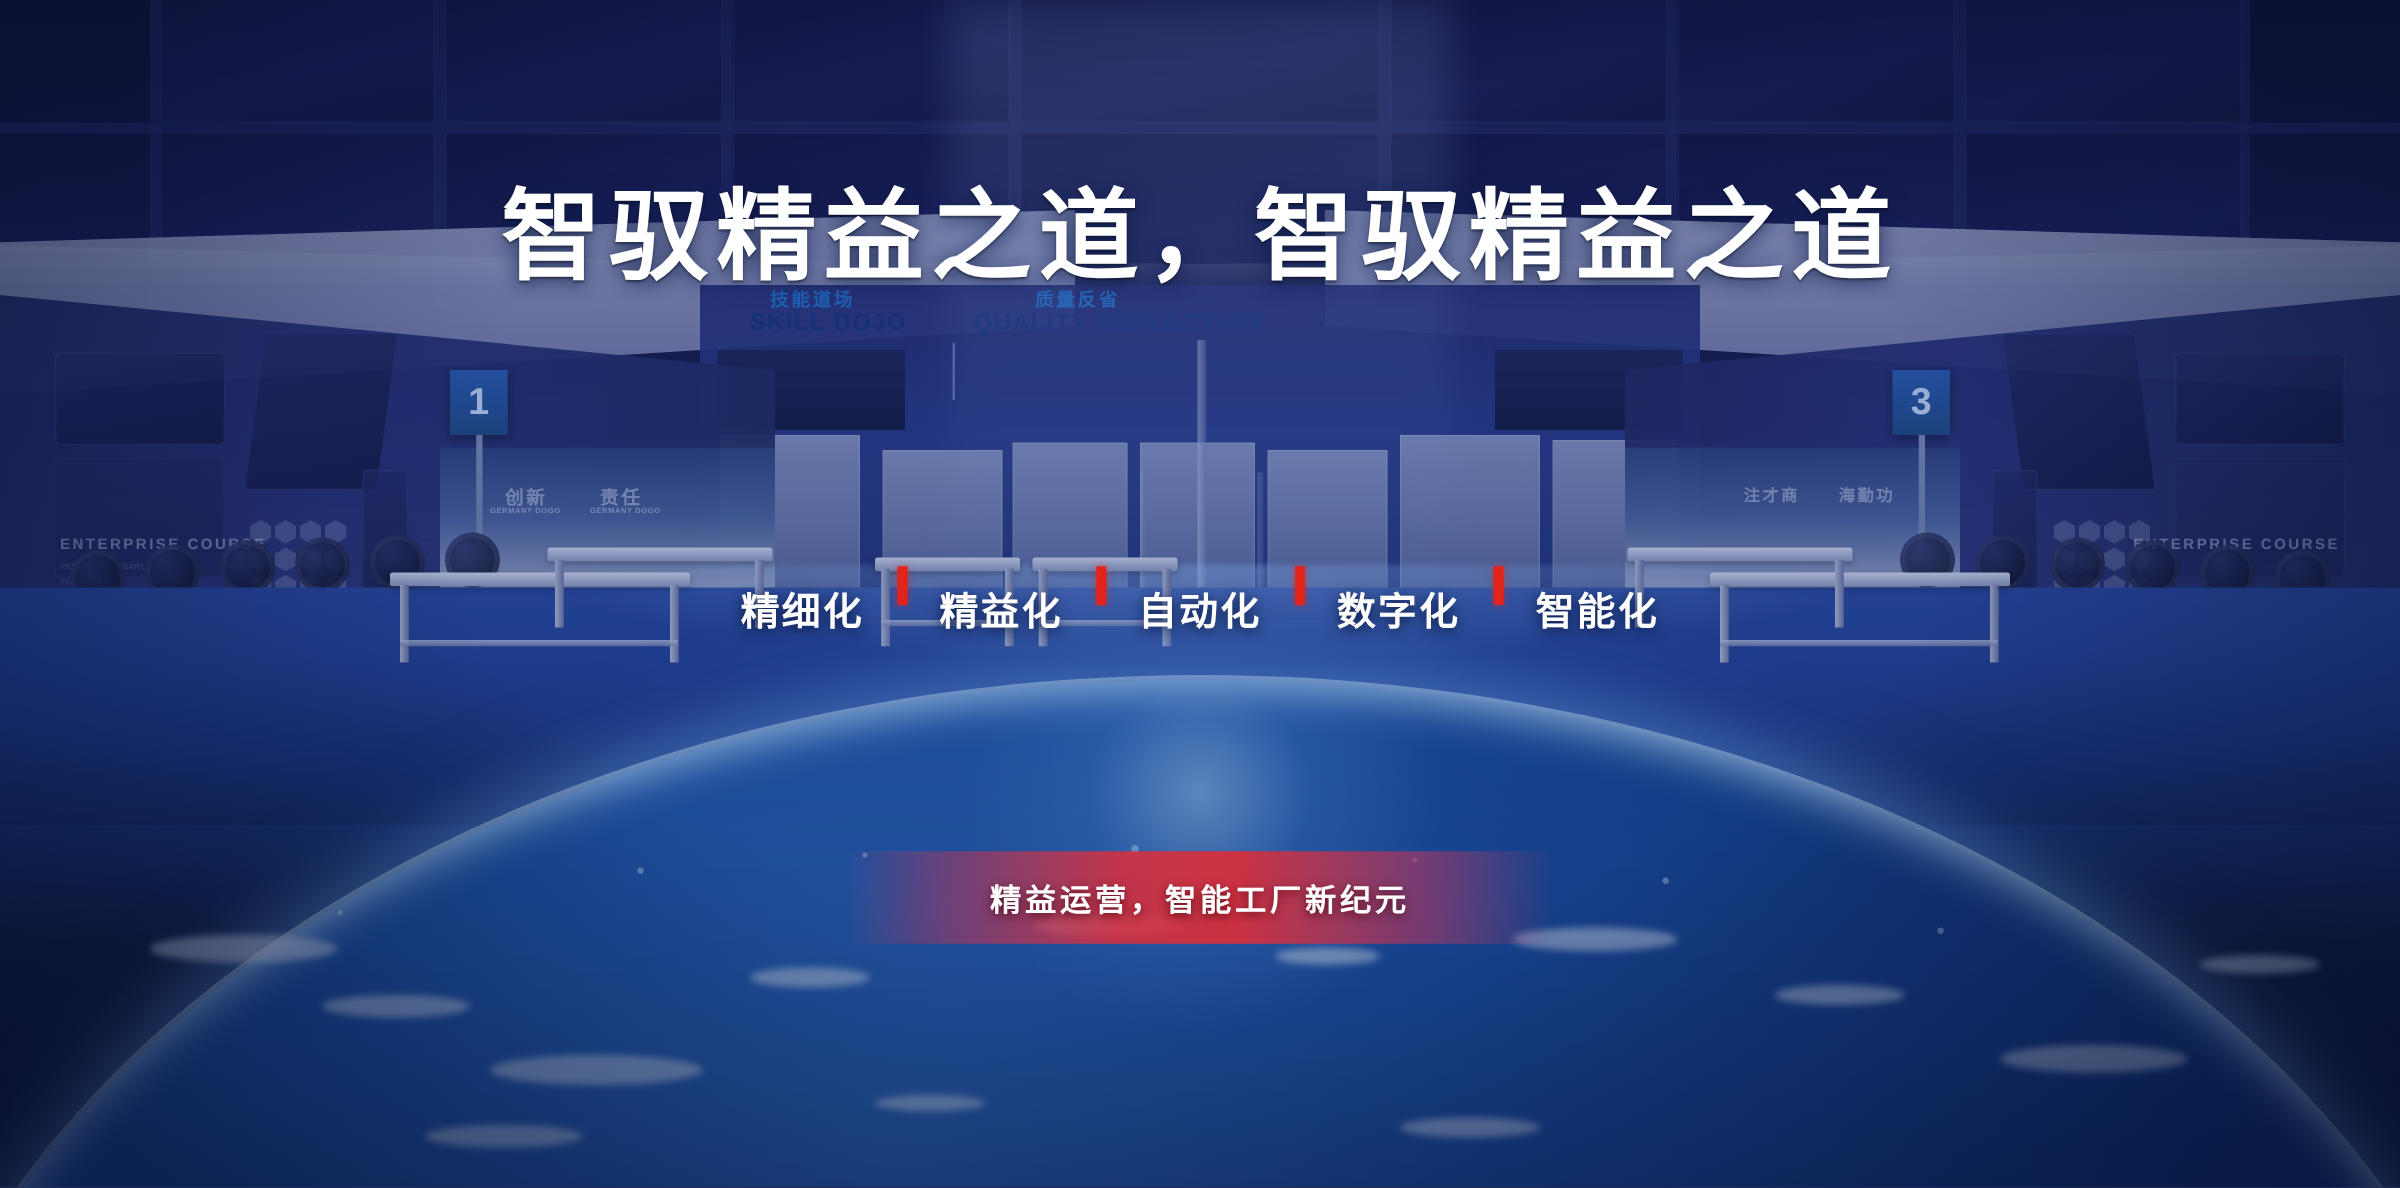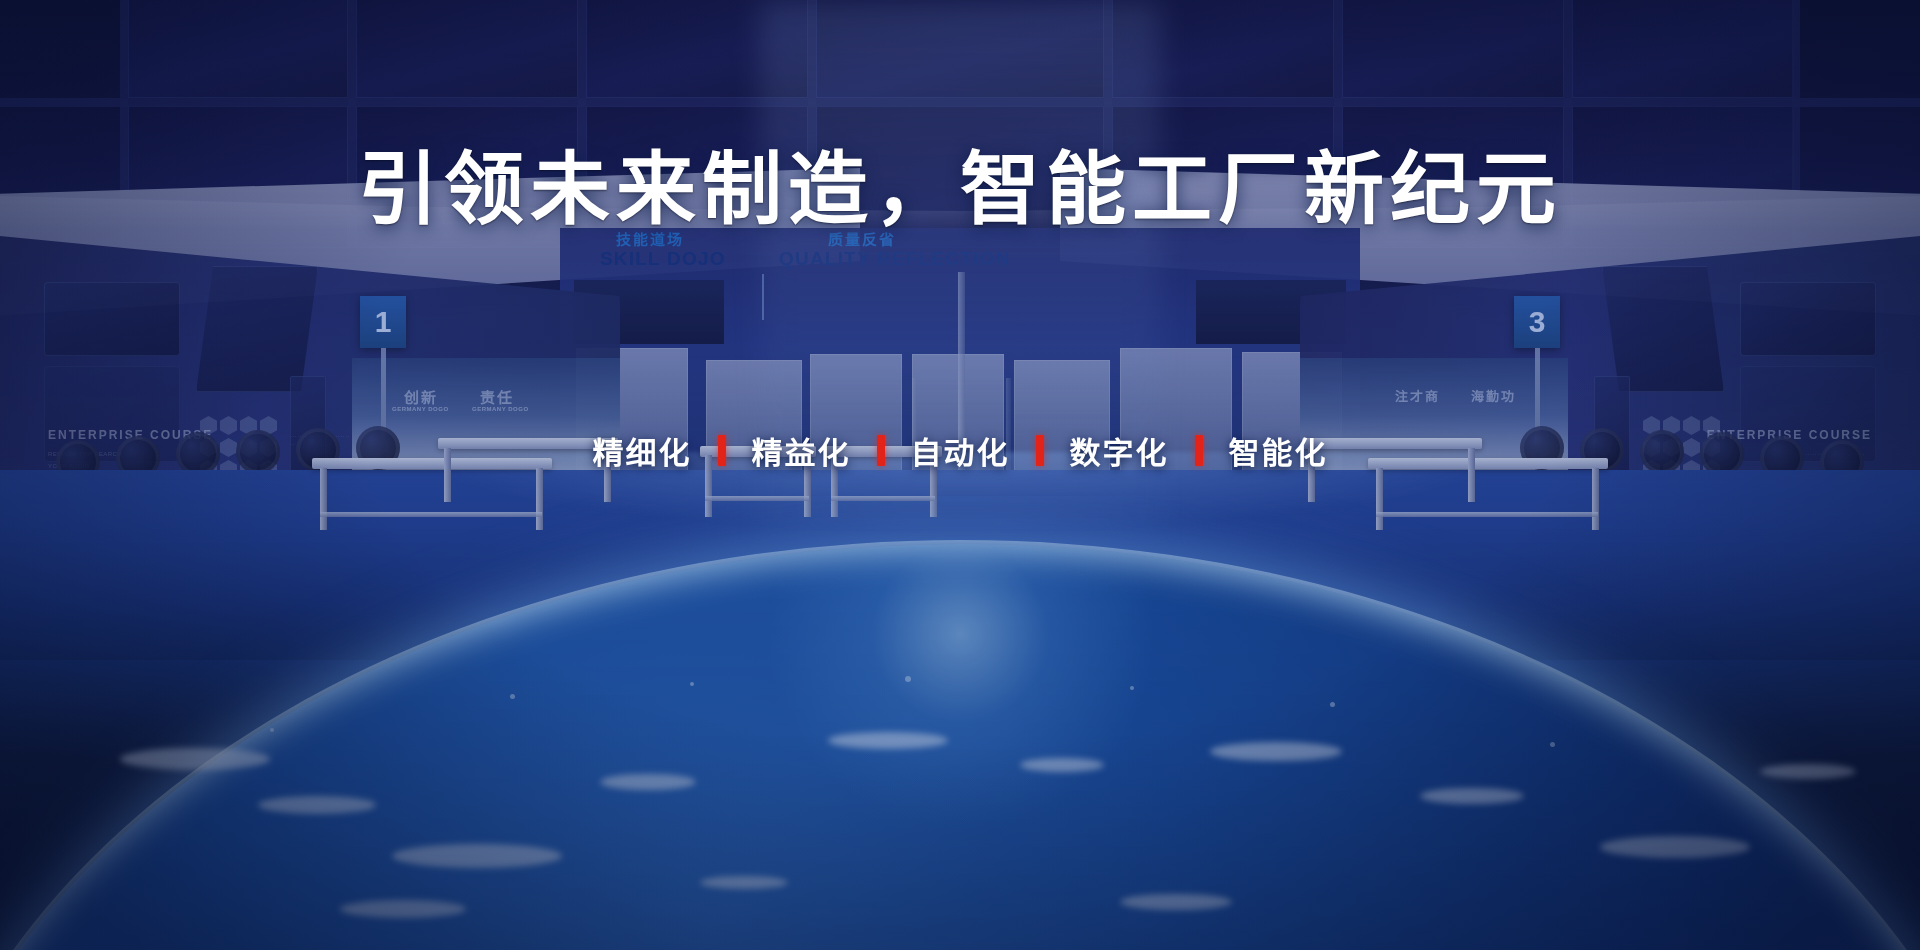--- a/index.html
+++ b/index.html
@@ -181,20 +181,21 @@
   .keywords{
     position:absolute; left:0; right:0; top:428px;
     display:flex; align-items:center; justify-content:center; gap:0;
     white-space:nowrap;
   }
   .kw{
     font-family:"DejaVu Sans","Liberation Sans",sans-serif;
     font-size:31px; font-weight:700; color:#ffffff; letter-spacing:2px;
     text-shadow:0 2px 10px rgba(8,20,60,.9);
     padding:0 24px;
+    margin-top:36px;
   }
   .kw-sep{ width:8px; height:31px; background:#e2231a; margin:0 2px; border-radius:1px;
            box-shadow:0 0 6px rgba(226,35,26,.6);}
 
   .ribbon{
     position:absolute; left:50%; top:681px; transform:translateX(-50%);
     width:560px; height:74px;
     background:linear-gradient(90deg,
         rgba(120,60,120,.05) 0%,
         rgba(170,55,95,.55) 14%,
@@ -416,30 +417,33 @@
     <div class="speck" style="left:1330px; top:206px; width:5px; height:5px;"></div>
     <div class="speck" style="left:270px;  top:232px; width:4px; height:4px;"></div>
     <div class="speck" style="left:1550px; top:246px; width:5px; height:5px;"></div>
   </div>
 
   <div class="tint"></div>
   <div class="vignette"></div>
 
   <div class="content">
 
-    <h1 class="headline">引领未来制造，智能工厂新纪元</h1>
+    <h1 class="headline">智驭精益之道，智驭精益之道</h1>
 
 
     <div class="keywords">
       <span class="kw">精细化</span>
       <span class="kw-sep"></span>
       <span class="kw">精益化</span>
       <span class="kw-sep"></span>
       <span class="kw">自动化</span>
       <span class="kw-sep"></span>
       <span class="kw">数字化</span>
       <span class="kw-sep"></span>
       <span class="kw">智能化</span>
     </div>
 
+    <div class="ribbon">
+      <span class="ribbon-text">精益运营，智能工厂新纪元</span>
+    </div>
 
   </div>
 </div>
 
 </body></html>

